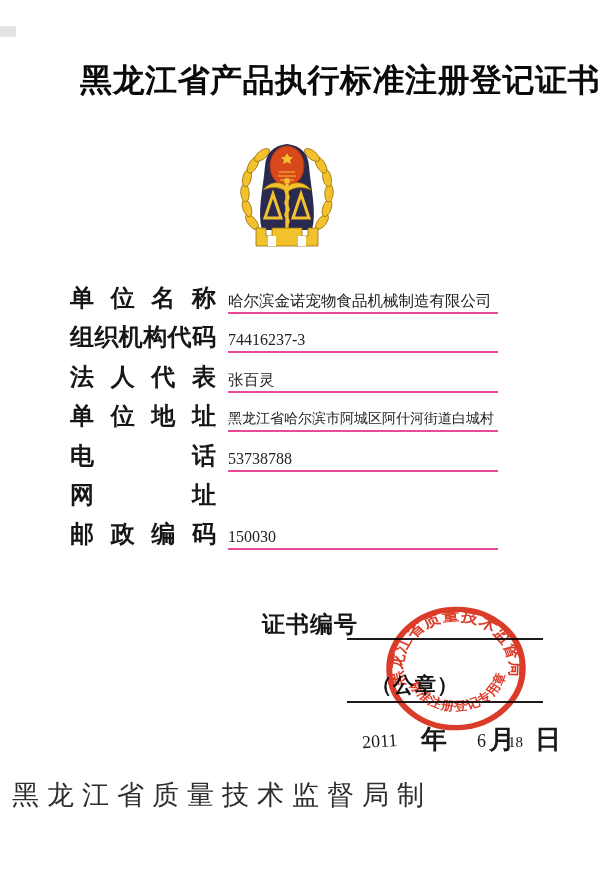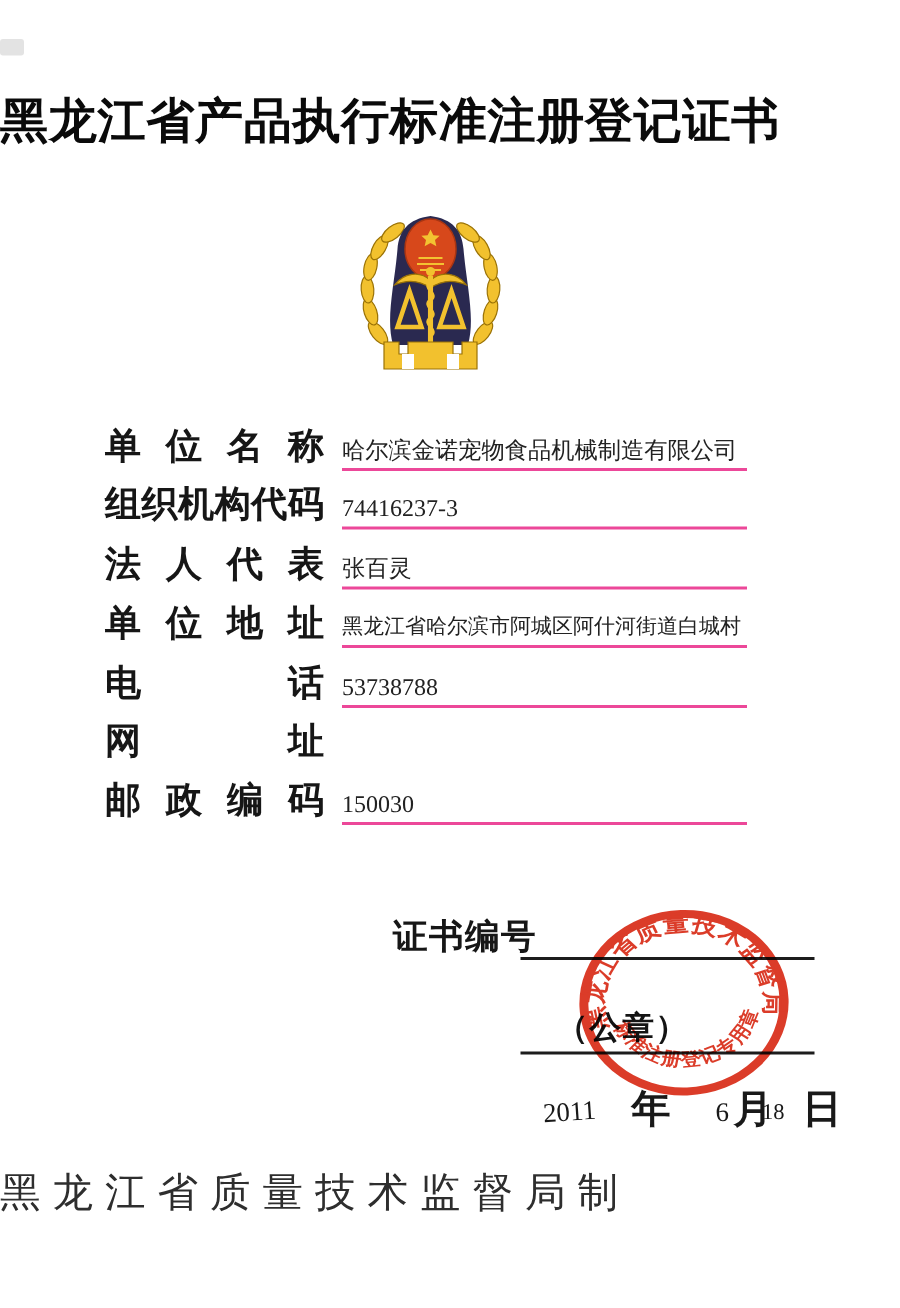--- a/index.html
+++ b/index.html
@@ -3,21 +3,21 @@
 <meta charset="utf-8">
 <style>
   html,body{margin:0;padding:0;background:#ffffff;}
   .page{
     position:relative;width:600px;height:872px;background:#fff;
     font-family:"Liberation Serif","DejaVu Serif",serif;color:#111;
     overflow:hidden;
   }
   .smudge{position:absolute;left:0;top:26px;width:16px;height:11px;background:#cccccc;opacity:.55;border-radius:2px;}
   .title{
-    position:absolute;top:60px;left:0;width:600px;margin:0;text-align:left;
+    position:absolute;top:60px;left:0;width:600px;margin:0;text-align:right;
     font-size:32px;font-weight:900;letter-spacing:.5px;color:#0a0a0a;line-height:1.3;
   }
   .emblem{position:absolute;left:236px;top:134px;width:102px;height:122px;}
   .fields{position:absolute;left:70px;top:283px;width:428px;}
   .frow{position:relative;height:39.4px;}
   .flabel{
     position:absolute;left:0;top:2px;width:146px;height:26px;
     font-size:24px;font-weight:bold;color:#161616;line-height:26px;
     display:flex;justify-content:space-between;
   }
@@ -45,21 +45,21 @@
   .d-month{left:477px;top:731px;}
   .d-month-u{left:489px;top:722px;}
   .d-day{left:508px;top:734px;font-size:15px;}
   .d-day-u{left:535px;top:722px;}
   .seal{
     position:absolute;left:381px;top:602px;width:150px;height:133px;
     mix-blend-mode:multiply;opacity:.96;transform:rotate(-2deg);
   }
   .footer{
     position:absolute;left:0;top:777px;width:476px;box-sizing:border-box;padding-right:32px;
-    font-size:27px;letter-spacing:8px;color:#2e2e2e;font-weight:500;
+    text-align:center;font-size:27px;letter-spacing:8px;color:#2e2e2e;font-weight:500;
   }
 </style>
 </head>
 <body>
 
 <div class="page">
 
   <div class="smudge"></div>
 
   <h1 class="title">黑龙江省产品执行标准注册登记证书</h1>

